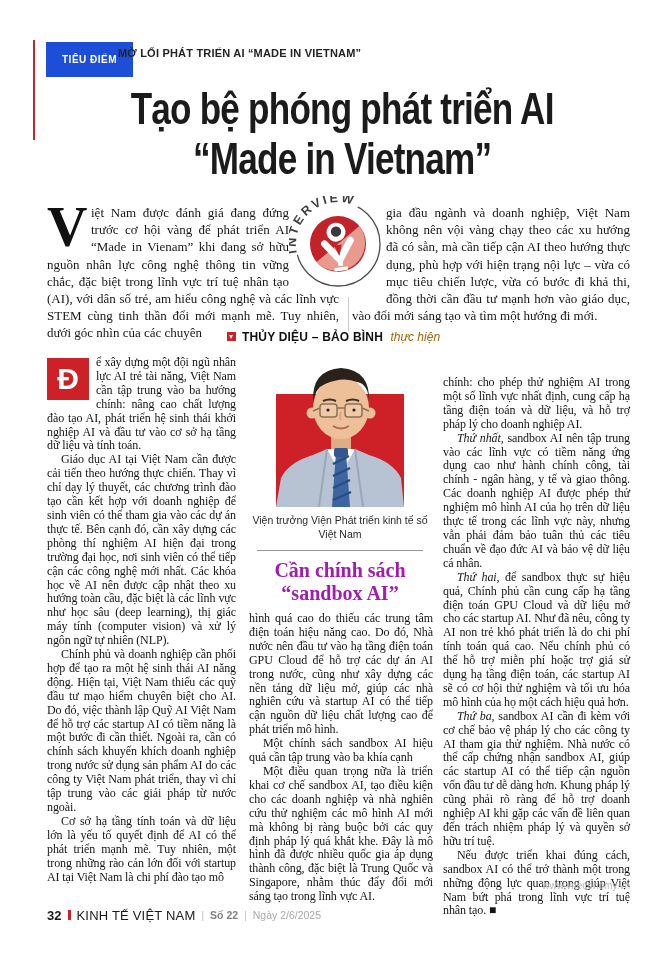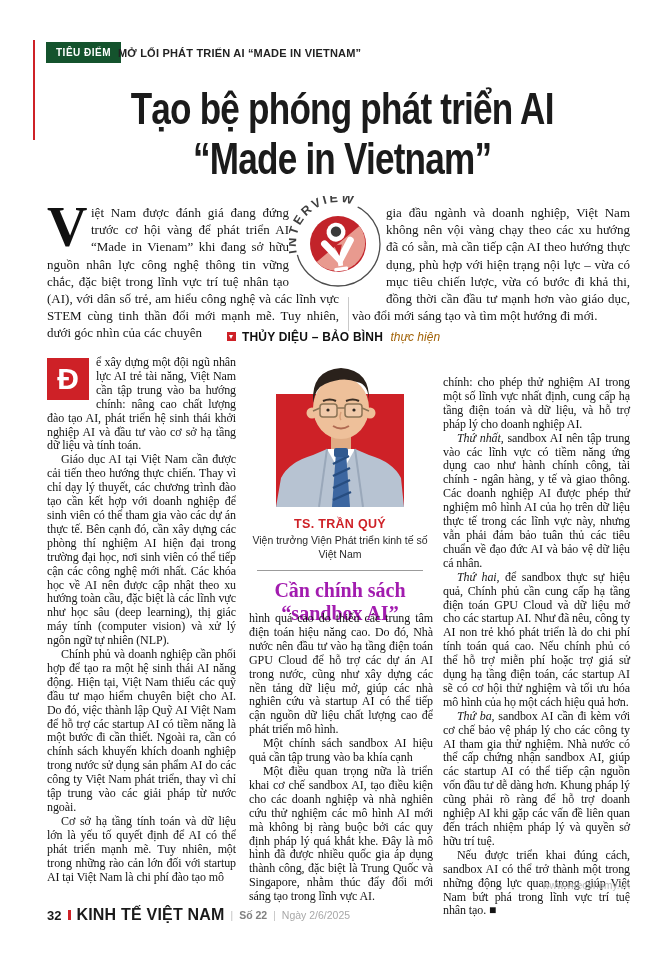--- a/index.html
+++ b/index.html
@@ -1,21 +1,21 @@
 <!DOCTYPE html>
 <html><head>
 <meta charset="utf-8">
 <style>
   html,body{margin:0;padding:0;background:#e9e9e9;}
   .page{position:relative;width:667px;height:965px;background:#ffffff;margin:0 auto;overflow:hidden;
         font-family:"Liberation Serif",serif;color:#141414;}
   
   .left-rule{position:absolute;left:33px;top:40px;width:2px;height:100px;background:#ce2127;}
-  .kicker-box{position:absolute;left:46px;top:42px;height:21px;background:#14532d;color:#fff;
-        display:flex;align-items:center;padding:0 10px;font-family:"Liberation Sans",sans-serif;
+  .kicker-box{position:absolute;left:46px;top:42px;height:35px;background:#1d4ed8;color:#fff;
+        display:flex;align-items:center;padding:0 16px;font-family:"Liberation Sans",sans-serif;
         font-weight:bold;font-size:10px;letter-spacing:.5px;}
   .strapline{position:absolute;left:118px;top:42px;height:21px;display:flex;align-items:center;
         font-family:"Liberation Sans",sans-serif;font-weight:bold;font-size:11px;color:#222;letter-spacing:.2px;}
   .title{position:absolute;left:0;right:0;top:84px;text-align:center;color:#1b1b1b;
         font-family:"Liberation Sans",sans-serif;font-weight:bold;}
   .title .tline{display:block;font-size:45px;line-height:50px;}
   .title .tline span{display:inline-block;transform:scaleX(.78);transform-origin:center;letter-spacing:-1px;}
   
   .intro{font-size:13px;line-height:17.2px;text-align:justify;color:#161616;}
   .intro-left{position:absolute;left:47px;top:204px;width:292px;}
@@ -52,21 +52,21 @@
         font-weight:bold;font-size:12.5px;letter-spacing:.3px;margin-top:6px;}
   .caption-role{text-align:center;font-family:"Liberation Sans",sans-serif;font-size:10.5px;
         line-height:13.5px;color:#2a2a2a;margin-top:3px;}
   .cap-divider{width:166px;height:1px;background:#9b9b9b;margin:9px auto 8px;}
   .subhead{text-align:center;font-weight:bold;font-size:20px;line-height:23px;color:#a21caf;}
   
   .footer-left{position:absolute;left:47px;top:908px;height:14px;display:flex;align-items:center;
         font-family:"Liberation Sans",sans-serif;}
   .footer-left .pg{font-size:13px;font-weight:bold;color:#1a1a1a;}
   .fbar{display:inline-block;width:3px;height:10px;background:#ce2127;margin:0 5px 0 7px;}
-  .footer-left .brand{font-size:16px;font-weight:bold;color:#1a1a1a;letter-spacing:.2px;}
+  .footer-left .brand{font-size:13px;font-weight:normal;color:#1a1a1a;letter-spacing:.2px;}
   .fsep{color:#c0c0c0;margin:0 6px;font-size:10px;}
   .footer-left .issue{font-size:10.5px;font-weight:bold;color:#808080;}
   .footer-left .fdate{font-size:10.5px;color:#a8a8a8;}
   .footer-right{position:absolute;right:37px;top:880px;font-family:"Liberation Sans",sans-serif;
         font-size:10px;color:#b8b8b8;}
 </style>
 </head>
 <body>
 
 <div class="page">
@@ -150,21 +150,20 @@
         <rect x="75" y="48" width="17" height="13" rx="3" fill="rgba(255,255,255,.15)" stroke="#8b7355" stroke-width="1.5"></rect>
         <rect x="100" y="48" width="17" height="13" rx="3" fill="rgba(255,255,255,.15)" stroke="#8b7355" stroke-width="1.5"></rect>
         <path d="M92 52 L100 52" stroke="#8b7355" stroke-width="1.5"></path>
         <path d="M75 52 L68 55 M117 52 L124 55" stroke="#8b7355" stroke-width="1.5"></path>
         <circle cx="83" cy="54" r="1.6" fill="#2e2620"></circle>
         <circle cx="109" cy="54" r="1.6" fill="#2e2620"></circle>
         <path d="M96 56 Q94 62 96 64" stroke="#d79f78" stroke-width="1.5" fill="none"></path>
         <path d="M88 70 Q96 75 104 70" stroke="#b06a52" stroke-width="1.8" fill="none"></path>
       </g>
     </svg>
-    <div class="caption-name">TS. TRẦN QUÝ</div>
     <div class="caption-role">Viện trưởng Viện Phát triển kinh tế số Việt Nam</div>
     <div class="cap-divider"></div>
     <div class="subhead">
       <span>Cần chính sách</span><br>
       <span>“sandbox AI”</span>
     </div>
   </div>
 
   <div class="bodycol col2t">
     <p>hình quá cao do thiếu các trung tâm điện toán hiệu năng cao. Do đó, Nhà nước nên đầu tư vào hạ tầng điện toán GPU Cloud để hỗ trợ các dự án AI trong nước, cũng như xây dựng các nền tảng dữ liệu mở, giúp các nhà nghiên cứu và startup AI có thể tiếp cận nguồn dữ liệu chất lượng cao để phát triển mô hình.</p>

